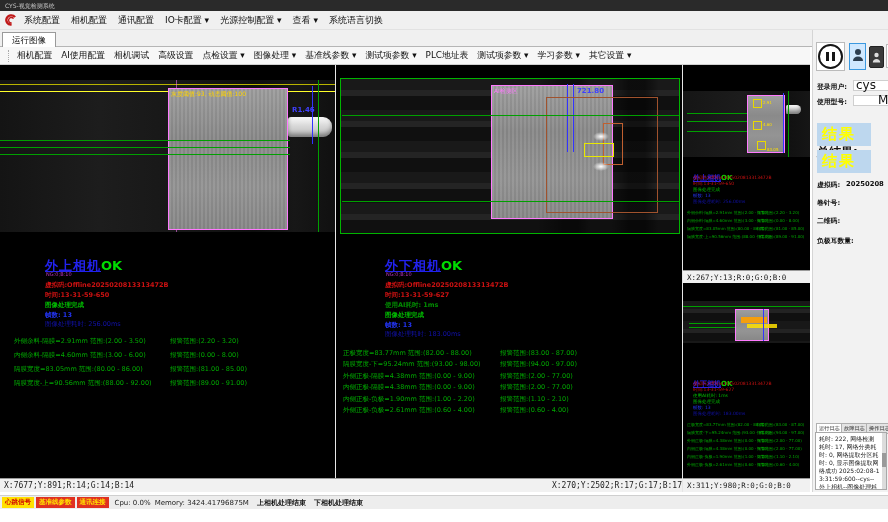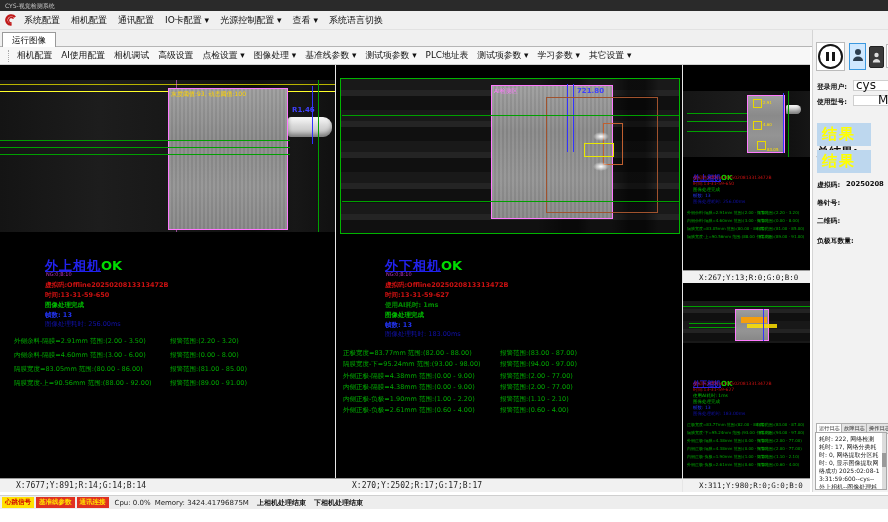--- a/index.html
+++ b/index.html
@@ -21,21 +21,21 @@
            display:flex;align-items:center;box-sizing:border-box;padding-left:8px;}
   .toolbar:before{content:"";width:2px;height:12px;border-left:1px dotted #aaa;margin-right:6px;}
   .tool-item{font-size:8.8px;color:#111;margin-right:9px;white-space:nowrap;cursor:default;}
 
   
   .maindark{left:0;top:65px;width:810px;height:413px;background:#000;}
 
   
   .coordbar{background:#f1f1f1;border-top:1px solid #9a9a9a;box-sizing:border-box;
             font-family:"DejaVu Sans Mono","Liberation Mono",monospace;font-size:8px;color:#222;
-            line-height:13px;padding-left:16px;white-space:nowrap;overflow:hidden;}
+            line-height:13px;padding-left:4px;white-space:nowrap;overflow:hidden;}
 
   
   .cam-title{font-size:13px;font-weight:bold;color:#2222ee;text-decoration:underline;letter-spacing:1px;white-space:nowrap;}
   .cam-ok{font-size:13px;font-weight:bold;color:#00dd00;text-decoration:none;letter-spacing:0;}
   .cam-sub{font-size:5px;color:#b833bb;white-space:nowrap;}
   .ln-red{font-size:6.5px;font-weight:bold;color:#cc1111;white-space:nowrap;}
   .ln-green{font-size:6.5px;font-weight:bold;color:#00bb00;white-space:nowrap;}
   .ln-blue{font-size:6.5px;font-weight:bold;color:#2233ee;white-space:nowrap;}
   .ln-dim{font-size:6.5px;color:#1111aa;white-space:nowrap;}
   .mrow{position:absolute;font-size:6.5px;color:#00aa00;white-space:nowrap;}
@@ -235,21 +235,21 @@
   </div>
   <div class="mrow" style="left:343px;top:395px;">
     <span>内侧正极-负极=1.90mm 范围:(1.00 - 2.20)</span>
     <span class="alm" style="left:157px;">报警范围:(1.10 - 2.10)</span>
   </div>
   <div class="mrow" style="left:343px;top:406px;">
     <span>外侧正极-负极=2.61mm 范围:(0.60 - 4.00)</span>
     <span class="alm" style="left:157px;">报警范围:(0.60 - 4.00)</span>
   </div>
 
-  <div class="abs coordbar" style="left:336px;top:478px;width:346px;height:14px;">X:270;Y:2502;R:17;G:17;B:17</div>
+  <div class="abs coordbar" style="left:336px;top:478px;width:346px;height:14px;text-align:right;">X:270;Y:2502;R:17;G:17;B:17</div>
 
   <div class="abs" style="left:683px;top:65px;width:127px;height:205px;background:#000;">
     <div class="abs" style="left:0;top:26px;width:127px;height:66px;background:linear-gradient(90deg,#151515,#1c1c1c 45%,#101010 80%,#161616);">
       <div class="grey-rect" style="left:64px;top:4px;width:38px;height:58px;"></div>
       <div class="connector" style="left:103px;top:14px;width:15px;height:9px;"></div>
       <div class="ybox" style="left:70px;top:8px;width:9px;height:9px;"></div>
       <div class="ytag" style="left:80px;top:9px;">2.91</div>
       <div class="ybox" style="left:70px;top:30px;width:9px;height:9px;"></div>
       <div class="ytag" style="left:80px;top:31px;">4.60</div>
       <div class="ybox" style="left:74px;top:50px;width:9px;height:9px;"></div>

